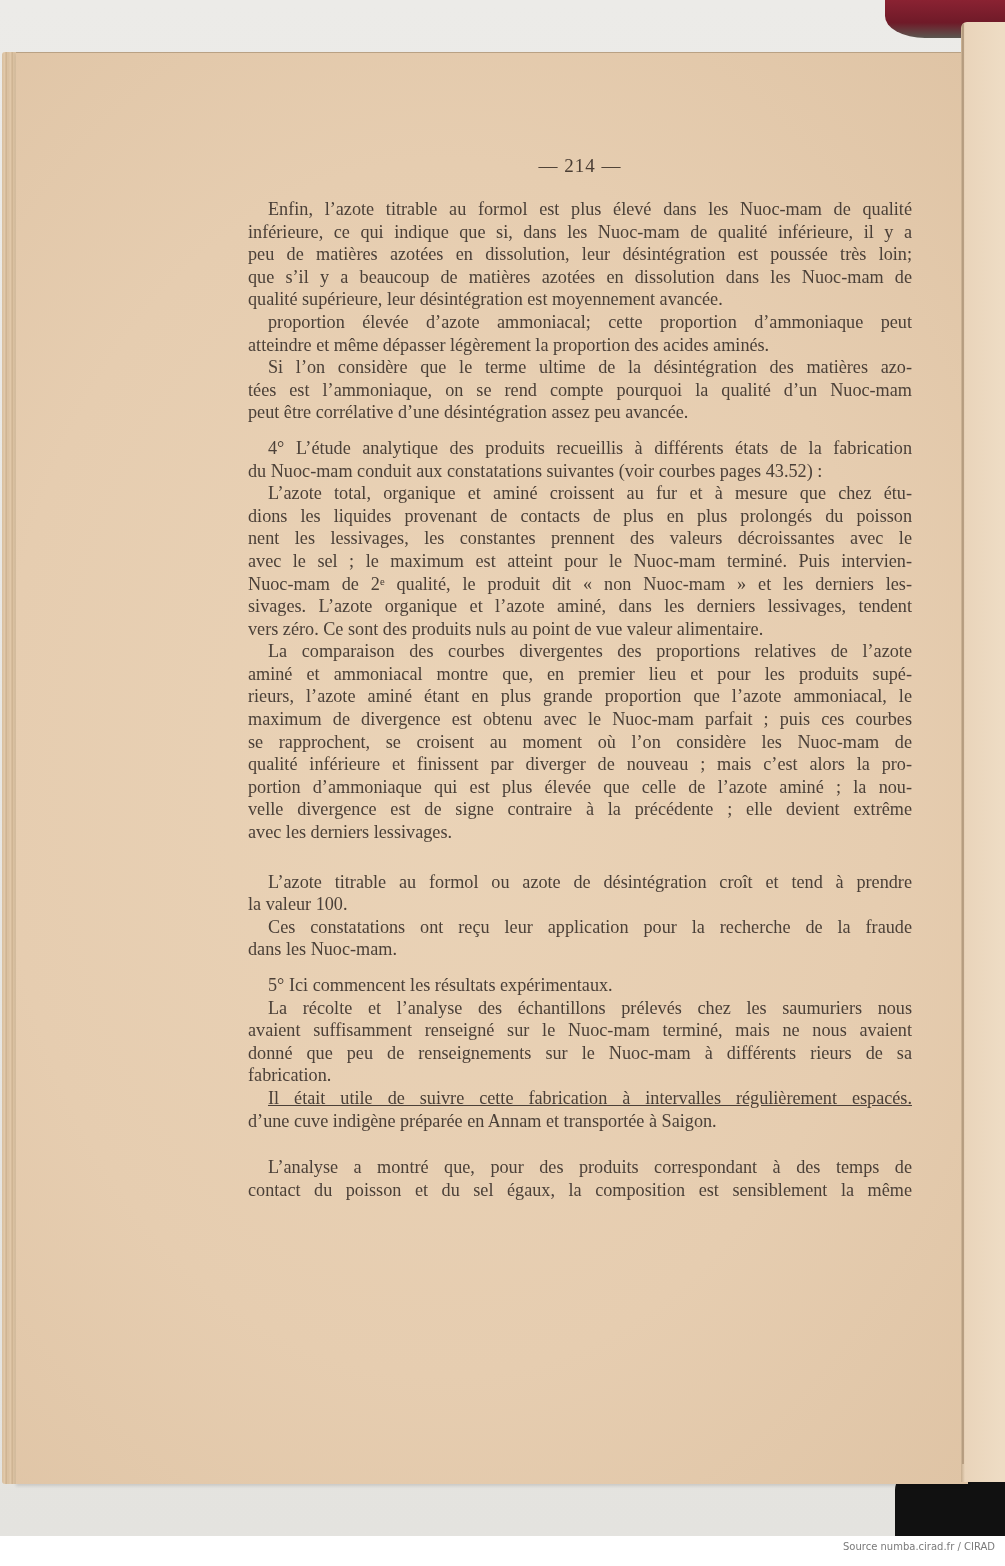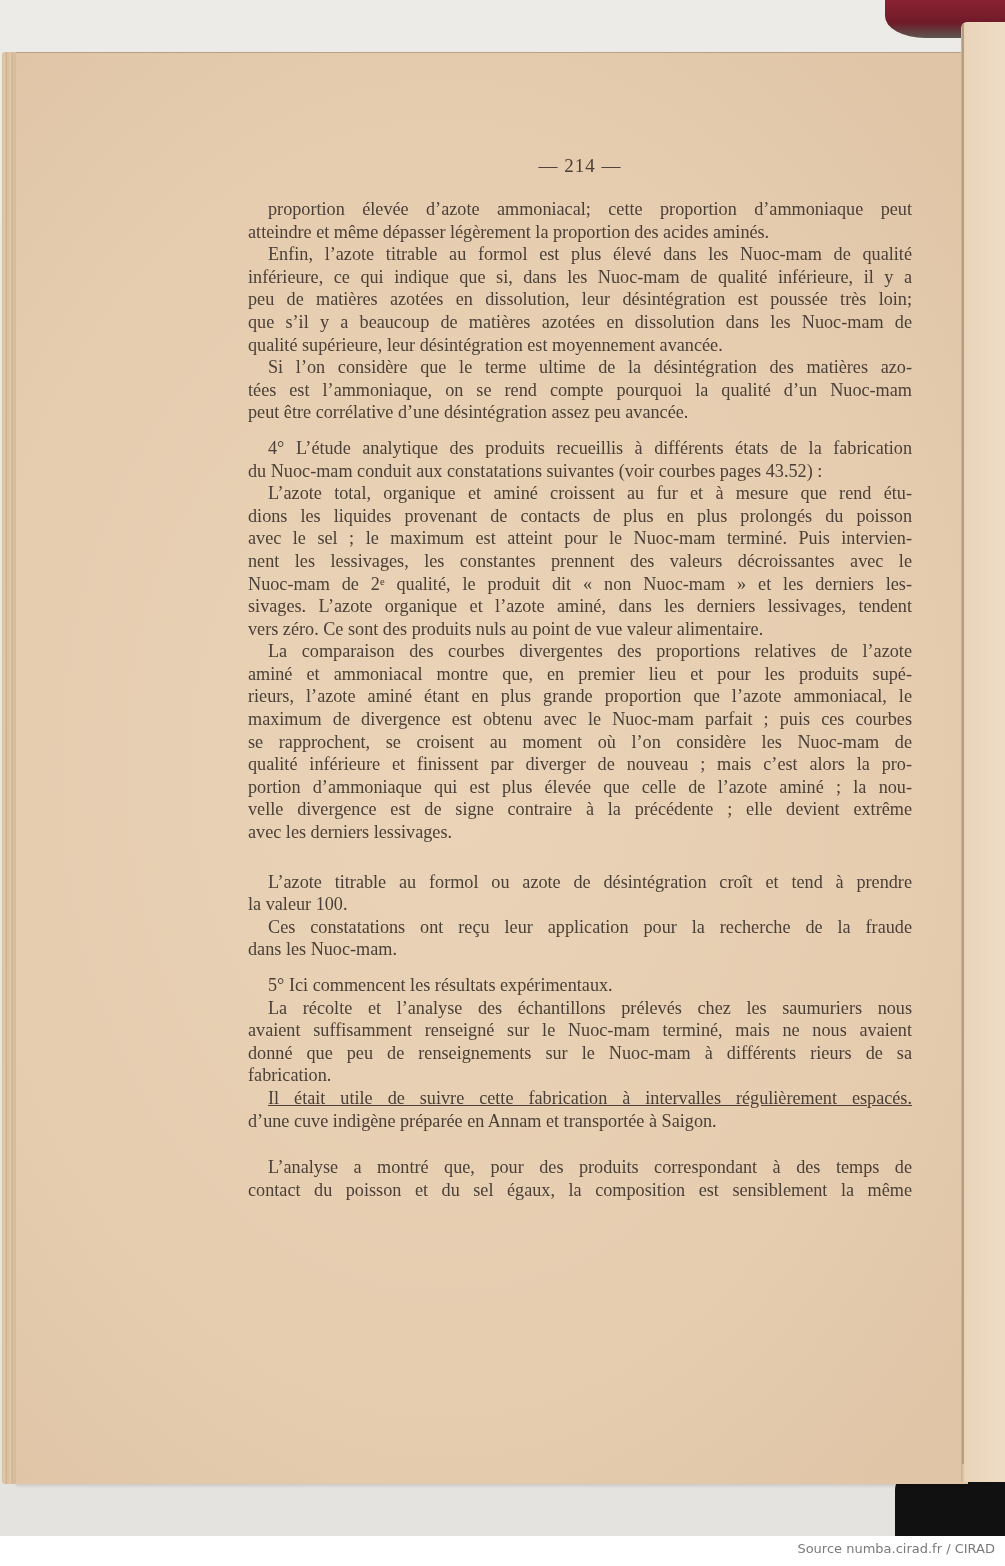--- a/index.html
+++ b/index.html
@@ -55,62 +55,62 @@
     .line { display: block; text-align-last: justify; white-space: nowrap; }
     .line.last { text-align-last: left; }
     .para .line:not(:first-child) { text-indent: 0; }
 
     .footer {
       position: absolute; left: 0; top: 1536px; width: 1005px; height: 30px;
       background: #ffffff;
     }
     .source-credit {
       position: absolute; right: 10px; top: 1541px;
-      font-family: "DejaVu Sans", sans-serif; font-size: 13px; color: #7a7a7a;
+      font-family: "DejaVu Sans", sans-serif; font-size: 10px; color: #7a7a7a;
     }
   </style>
 </head>
 <body>
 
 <div class="scan-bed"></div>
 <div class="cover-top"></div>
 <div class="cover-bottom"></div>
 <div class="page-stack"></div>
 <div class="page"></div>
 <div class="gutter"></div>
 <div class="gutter-line"></div>
 
 <div class="page-number">— 214 —</div>
 
 <div class="text-block" id="text-block">
     <div class="para">
-      <span class="line" style="text-indent: 20px;">proportion élevée d’azote ammoniacal; cette proportion d’ammoniaque peut</span>
-      <span class="line last">atteindre et même dépasser légèrement la proportion des acides aminés.</span>
-    </div>
-    <div class="para">
       <span class="line" style="text-indent: 20px;">Enfin, l’azote titrable au formol est plus élevé dans les Nuoc-mam de qualité</span>
       <span class="line">inférieure, ce qui indique que si, dans les Nuoc-mam de qualité inférieure, il y a</span>
       <span class="line">peu de matières azotées en dissolution, leur désintégration est poussée très loin;</span>
       <span class="line">que s’il y a beaucoup de matières azotées en dissolution dans les Nuoc-mam de</span>
       <span class="line last">qualité supérieure, leur désintégration est moyennement avancée.</span>
+    </div>
+    <div class="para">
+      <span class="line" style="text-indent: 20px;">proportion élevée d’azote ammoniacal; cette proportion d’ammoniaque peut</span>
+      <span class="line last">atteindre et même dépasser légèrement la proportion des acides aminés.</span>
     </div>
     <div class="para">
       <span class="line" style="text-indent: 20px;">Si l’on considère que le terme ultime de la désintégration des matières azo-</span>
       <span class="line">tées est l’ammoniaque, on se rend compte pourquoi la qualité d’un Nuoc-mam</span>
       <span class="line last">peut être corrélative d’une désintégration assez peu avancée.</span>
     </div>
     <div class="para gap">
       <span class="line" style="text-indent: 20px;">4° L’étude analytique des produits recueillis à différents états de la fabrication</span>
       <span class="line last">du Nuoc-mam conduit aux constatations suivantes (voir courbes pages 43.52) :</span>
     </div>
     <div class="para">
-      <span class="line" style="text-indent: 20px;">L’azote total, organique et aminé croissent au fur et à mesure que rend étu-</span>
+      <span class="line" style="text-indent: 20px;">L’azote total, organique et aminé croissent au fur et à mesure que chez étu-</span>
       <span class="line">dions les liquides provenant de contacts de plus en plus prolongés du poisson</span>
+      <span class="line">nent les lessivages, les constantes prennent des valeurs décroissantes avec le</span>
       <span class="line">avec le sel ; le maximum est atteint pour le Nuoc-mam terminé. Puis intervien-</span>
-      <span class="line">nent les lessivages, les constantes prennent des valeurs décroissantes avec le</span>
       <span class="line">Nuoc-mam de 2ᵉ qualité, le produit dit « non Nuoc-mam » et les derniers les-</span>
       <span class="line">sivages. L’azote organique et l’azote aminé, dans les derniers lessivages, tendent</span>
       <span class="line last">vers zéro. Ce sont des produits nuls au point de vue valeur alimentaire.</span>
     </div>
     <div class="para">
       <span class="line" style="text-indent: 20px;">La comparaison des courbes divergentes des proportions relatives de l’azote</span>
       <span class="line">aminé et ammoniacal montre que, en premier lieu et pour les produits supé-</span>
       <span class="line">rieurs, l’azote aminé étant en plus grande proportion que l’azote ammoniacal, le</span>
       <span class="line">maximum de divergence est obtenu avec le Nuoc-mam parfait ; puis ces courbes</span>
       <span class="line">se rapprochent, se croisent au moment où l’on considère les Nuoc-mam de</span>

